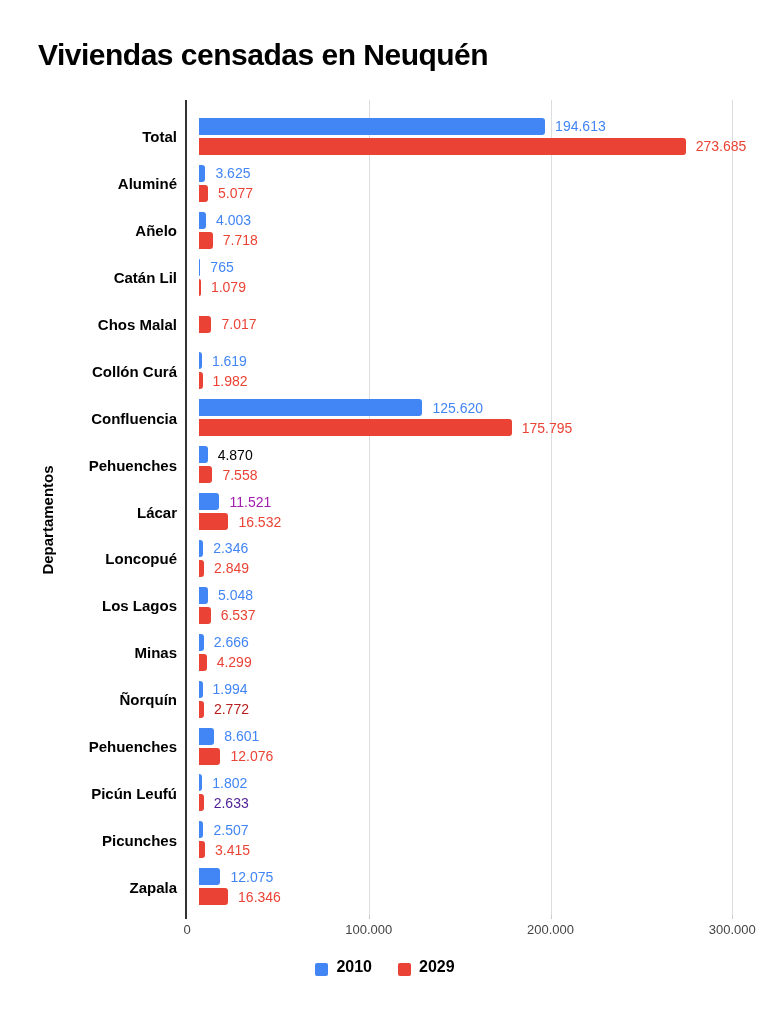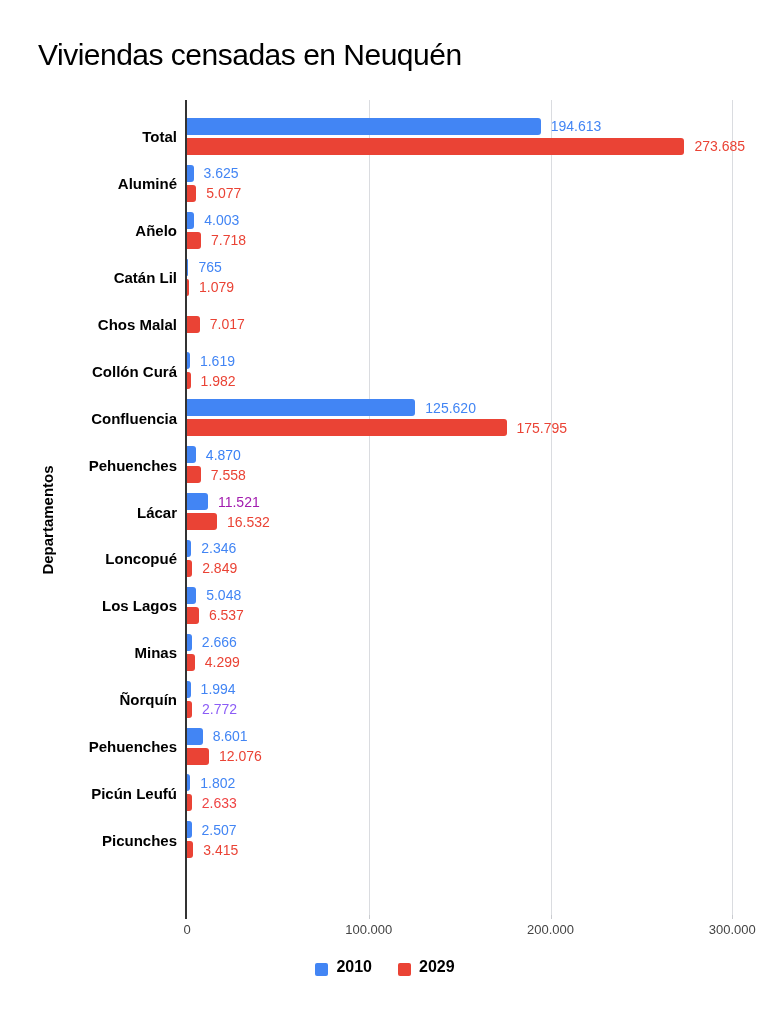--- a/index.html
+++ b/index.html
@@ -5,40 +5,40 @@
   * { margin:0; padding:0; box-sizing:border-box; }
   html,body { width:770px; height:1021px; }
   body {
     background:#ffffff;
     font-family:"Liberation Sans", sans-serif;
     position:relative;
     overflow:hidden;
   }
   .title {
     position:absolute; left:38px; top:38px;
-    font-size:30px; font-weight:400; color:#000;
+    font-size:30px; font-weight:700; color:#000;
     letter-spacing:-0.5px; white-space:nowrap;text-align:right;
   }
   .y-title {
     position:absolute; left:47px; top:520px;
     transform:translate(-50%,-50%) rotate(-90deg);
     font-size:15px; font-weight:700; color:#000; white-space:nowrap;
   }
   .plot { position:absolute; left:187px; top:100px; width:558px; height:815px; }
   .axis-line { position:absolute; left:-2px; top:0; width:2px; height:819px; background:#333; }
   .gridline { position:absolute; top:0; width:1px; height:815px; background:#dadce0; }
   .tick { position:absolute; top:815px; width:1px; height:4px; background:#c9cbcf; }
   .xlabel {
     position:absolute; top:822px; transform:translateX(-50%);
     font-size:13px; color:#444; white-space:nowrap;
   }
   .rows { position:absolute; top:13px; left:0; width:100%; }
   .row {
     position:relative; height:46.9px;
-    display:flex; flex-direction:column; justify-content:center; gap:3px;
+    display:flex; flex-direction:column; justify-content:center; gap:3px;padding-left:12px;
   }
   .cat {
     position:absolute; right:calc(100% + 10px); top:50%;
     transform:translateY(-50%);
     font-size:15px; font-weight:700; color:#000; white-space:nowrap;
   }
   .bar-line { display:flex; align-items:center; height:17px; }
   .bar { height:17px; border-radius:0 3px 3px 0; flex-shrink:0; }
   .val { margin-left:10px; font-size:14px; white-space:nowrap; }
   .legend {
@@ -134,21 +134,21 @@
         </div>
         <div class="bar-line">
           <div class="bar" style="width: 57.2622%; background: rgb(234, 67, 53);"></div>
           <span class="val" style="color: rgb(234, 67, 53);">175.795</span>
         </div>
       </div>
       <div class="row">
         <div class="cat">Pehuenches</div>
         <div class="bar-line">
           <div class="bar" style="width: 1.58632%; background: rgb(66, 133, 244);"></div>
-          <span class="val" style="color: #3b82f6;">4.870</span>
+          <span class="val" style="color: #000000;">4.870</span>
         </div>
         <div class="bar-line">
           <div class="bar" style="width: 2.46189%; background: rgb(234, 67, 53);"></div>
           <span class="val" style="color: rgb(234, 67, 53);">7.558</span>
         </div>
       </div>
       <div class="row">
         <div class="cat">Lácar</div>
         <div class="bar-line">
           <div class="bar" style="width: 3.75277%; background: rgb(66, 133, 244);"></div>
@@ -193,21 +193,21 @@
         </div>
       </div>
       <div class="row">
         <div class="cat">Ñorquín</div>
         <div class="bar-line">
           <div class="bar" style="width: 0.649511%; background: rgb(66, 133, 244);"></div>
           <span class="val" style="color: rgb(66, 133, 244);">1.994</span>
         </div>
         <div class="bar-line">
           <div class="bar" style="width: 0.902932%; background: rgb(234, 67, 53);"></div>
-          <span class="val" style="color: #8b5cf6; text-align: right;">2.772</span>
+          <span class="val" style="color: #b91c1c; text-align: right;">2.772</span>
         </div>
       </div>
       <div class="row">
         <div class="cat">Pehuenches</div>
         <div class="bar-line">
           <div class="bar" style="width: 2.80163%; background: rgb(66, 133, 244);"></div>
           <span class="val" style="color: rgb(66, 133, 244);">8.601</span>
         </div>
         <div class="bar-line">
           <div class="bar" style="width: 3.93355%; background: rgb(234, 67, 53);"></div>
@@ -215,32 +215,43 @@
         </div>
       </div>
       <div class="row">
         <div class="cat">Picún Leufú</div>
         <div class="bar-line">
           <div class="bar" style="width: 0.586971%; background: rgb(66, 133, 244);"></div>
           <span class="val" style="color: rgb(66, 133, 244);">1.802</span>
         </div>
         <div class="bar-line">
           <div class="bar" style="width: 0.857655%; background: rgb(234, 67, 53);"></div>
-          <span class="val" style="color: #ef4444;">2.633</span>
+          <span class="val" style="color: #4c1d95;">2.633</span>
         </div>
       </div>
       <div class="row">
         <div class="cat">Picunches</div>
         <div class="bar-line">
           <div class="bar" style="width: 0.816612%; background: rgb(66, 133, 244);"></div>
           <span class="val" style="color: rgb(66, 133, 244);">2.507</span>
         </div>
         <div class="bar-line">
           <div class="bar" style="width: 1.11238%; background: rgb(234, 67, 53);"></div>
           <span class="val" style="color: rgb(234, 67, 53);">3.415</span>
+        </div>
+      </div>
+      <div class="row">
+        <div class="cat">Zapala</div>
+        <div class="bar-line">
+          <div class="bar" style="width: 3.93322%; background: rgb(66, 133, 244);"></div>
+          <span class="val" style="color: rgb(66, 133, 244);">12.075</span>
+        </div>
+        <div class="bar-line">
+          <div class="bar" style="width: 5.32443%; background: rgb(234, 67, 53);"></div>
+          <span class="val" style="color: rgb(234, 67, 53);">16.346</span>
         </div>
       </div>
     </div>
   <div id="xaxis">
       <div class="xlabel" style="left: 0%;">0</div>
       <div class="tick" style="left: 32.5733%;"></div>
       <div class="xlabel" style="left: 32.5733%;">100.000</div>
       <div class="tick" style="left: 65.1466%;"></div>
       <div class="xlabel" style="left: 65.1466%;">200.000</div>
       <div class="tick" style="left: 97.7199%;"></div>

